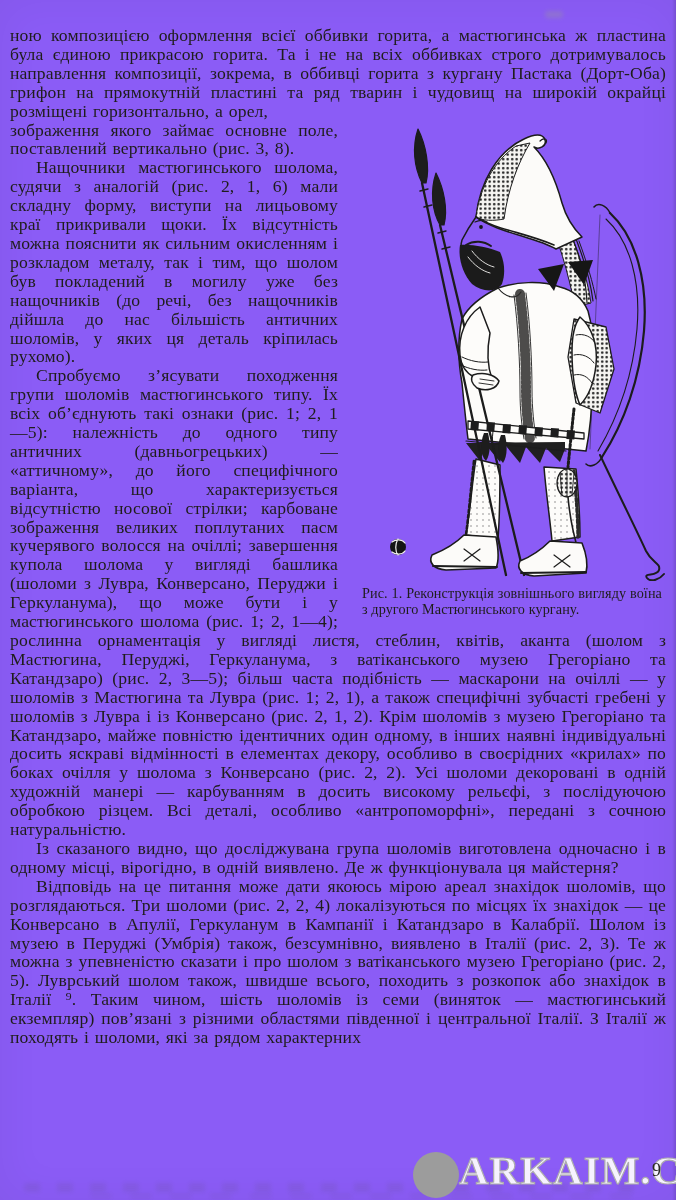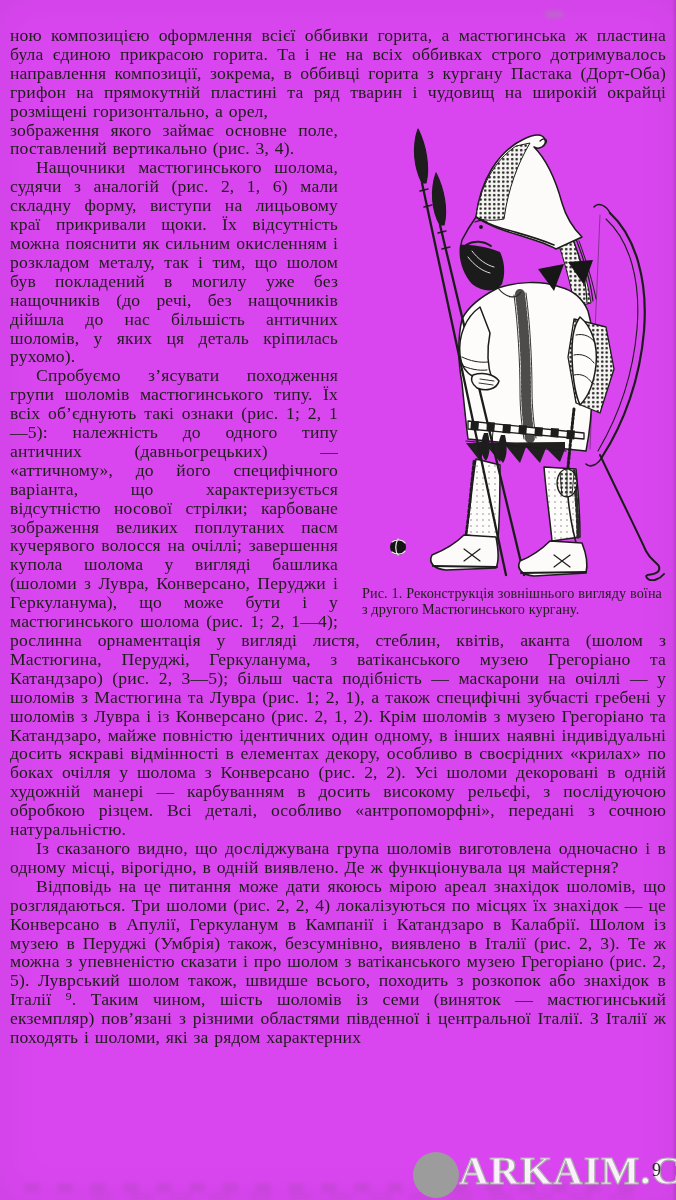--- a/index.html
+++ b/index.html
@@ -1,18 +1,18 @@
 <!DOCTYPE html>
 <html lang="uk"><head>
 <meta charset="utf-8">
 <style>
   html,body{margin:0;padding:0;background:#e9e8e5;}
   .page{
     position:relative;width:676px;height:1200px;margin:0 auto;
-    background:#d946ef;overflow:hidden;
+    background:#8b5cf6;overflow:hidden;
     font-family:"Liberation Serif","DejaVu Serif",serif;
     color:#1f1d1b;
     box-shadow:inset 0 0 46px rgba(0,0,0,0.05);
   }
   .content{position:absolute;top:26px;left:10px;width:656px;}
   p.para{
     margin:0;font-size:17.6px;line-height:18.9px;
     text-align:justify;letter-spacing:.15px;word-spacing:1.2px;
   }
   p.indent{text-indent:26px;font-family:Liberation Serif, serif;}
@@ -175,21 +175,21 @@
             <path d="M173,452 L238,451" stroke-width="2"></path>
             <path d="M206,434 L222,446 M222,434 L206,446" stroke-width="1.2"></path>
 
             <circle cx="50" cy="426" r="8" fill="#141414" stroke="none"></circle>
             <path d="M44,421 C48,418 54,418 57,422 M44,431 C48,434 54,434 57,430 M50,418 C47,423 47,430 50,434" stroke="#f1f0ed" stroke-width="1.2"></path>
           </g>
         </svg>
         <figcaption>Рис. 1. Реконструкція зовнішнього вигляду воїна з другого Мастюгинського кургану.</figcaption>
       </figure>
 
-      <p class="para">зображення якого займає основне поле, поставлений вертикально (рис. 3, 4).</p>
+      <p class="para">зображення якого займає основне поле, поставлений вертикально (рис. 3, 8).</p>
       <p class="para indent">Нащочники мастюгинського шолома, судячи з аналогій (рис. 2, 1, 6) мали складну форму, виступи на лицьовому краї прикривали щоки. Їх відсутність можна пояснити як сильним окисленням і розкладом металу, так і тим, що шолом був покладений в могилу уже без нащочників (до речі, без нащочників дійшла до нас більшість античних шоломів, у яких ця деталь кріпилась рухомо).</p>
       <p class="para indent">Спробуємо з’ясувати походження групи шоломів мастюгинського типу. Їх всіх об’єднують такі ознаки (рис. 1; 2, 1—5): належність до одного типу античних (давньогрецьких) — «аттичному», до його специфічного варіанта, що характеризується відсутністю носової стрілки; карбоване зображення великих поплутаних пасм кучерявого волосся на очіллі; завершення купола шолома у вигляді башлика (шоломи з Лувра, Конверсано, Перуджи і Геркуланума), що може бути і у мастюгинського шолома (рис. 1; 2, 1—4); рослинна орнаментація у вигляді листя, стеблин, квітів, аканта (шолом з Мастюгина, Перуджі, Геркуланума, з ватіканського музею Грегоріано та Катандзаро) (рис. 2, 3—5); більш часта подібність — маскарони на очіллі — у шоломів з Мастюгина та Лувра (рис. 1; 2, 1), а також специфічні зубчасті гребені у шоломів з Лувра і із Конверсано (рис. 2, 1, 2). Крім шоломів з музею Грегоріано та Катандзаро, майже повністю ідентичних один одному, в інших наявні індивідуальні досить яскраві відмінності в елементах декору, особливо в своєрідних «крилах» по боках очілля у шолома з Конверсано (рис. 2, 2). Усі шоломи декоровані в одній художній манері — карбуванням в досить високому рельєфі, з послідуючою обробкою різцем. Всі деталі, особливо «антропоморфні», передані з сочною натуральністю.</p>
       <p class="para indent">Із сказаного видно, що досліджувана група шоломів виготовлена одночасно і в одному місці, вірогідно, в одній виявлено. Де ж функціонувала ця майстерня?</p>
       <p class="para indent">Відповідь на це питання може дати якоюсь мірою ареал знахідок шоломів, що розглядаються. Три шоломи (рис. 2, 2, 4) локалізуються по місцях їх знахідок — це Конверсано в Апулії, Геркуланум в Кампанії і Катандзаро в Калабрії. Шолом із музею в Перуджі (Умбрія) також, безсумнівно, виявлено в Італії (рис. 2, 3). Те ж можна з упевненістю сказати і про шолом з ватіканського музею Грегоріано (рис. 2, 5). Луврський шолом також, швидше всього, походить з розкопок або знахідок в Італії ⁹. Таким чином, шість шоломів із семи (виняток — мастюгинський екземпляр) пов’язані з різними областями південної і центральної Італії. З Італії ж походять і шоломи, які за рядом характерних</p>
     </div>
   </div>
 
   <div class="smudge-top"></div>
   <div class="noise-band-1"></div>
   <div class="noise-band-2"></div>

